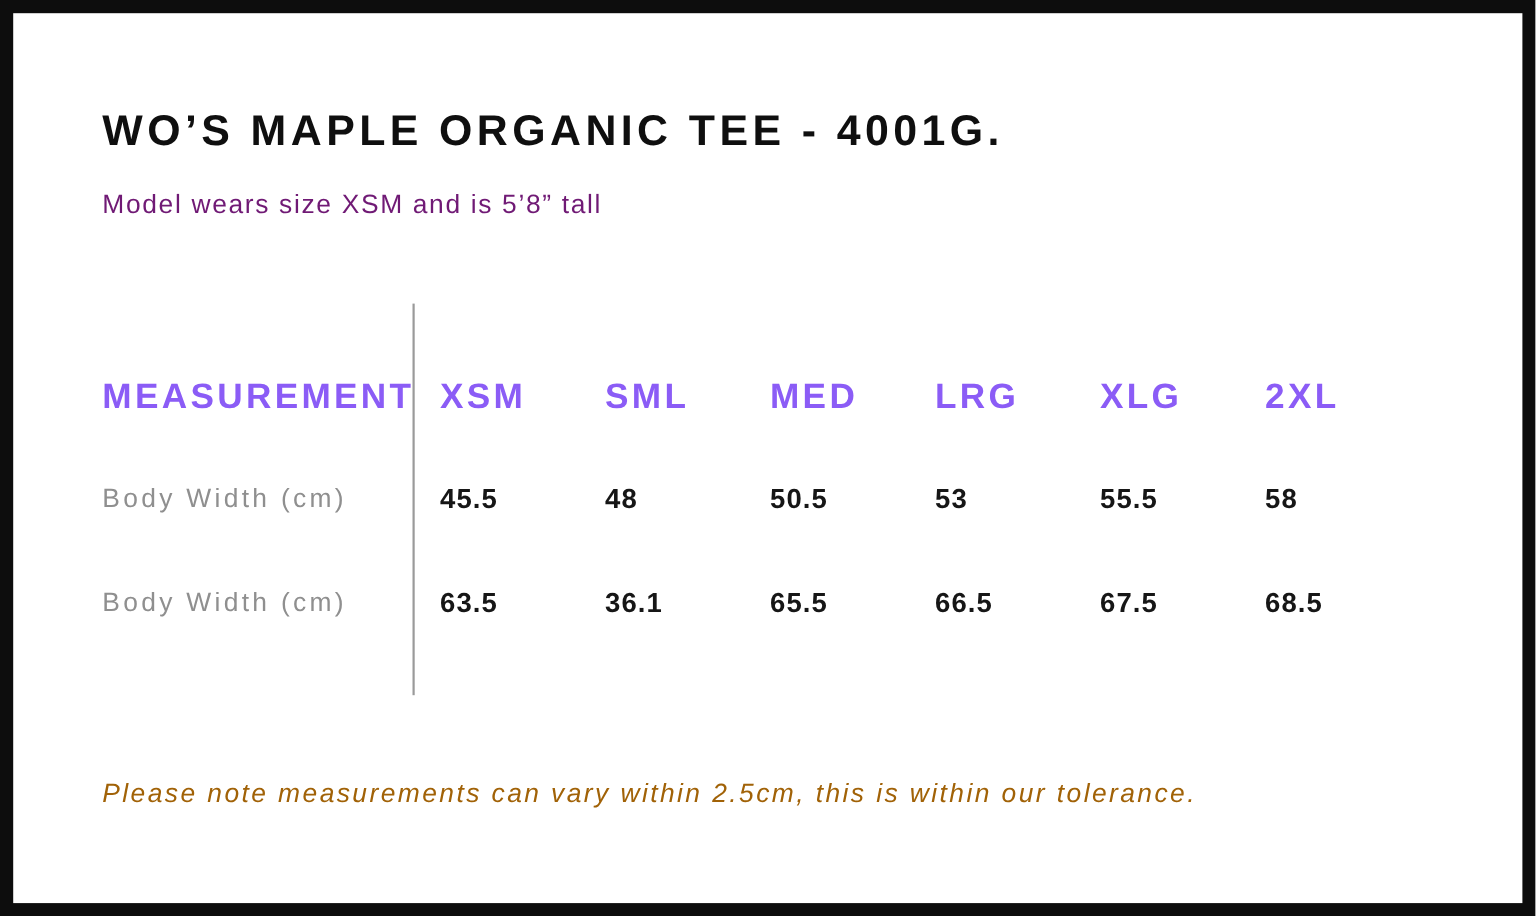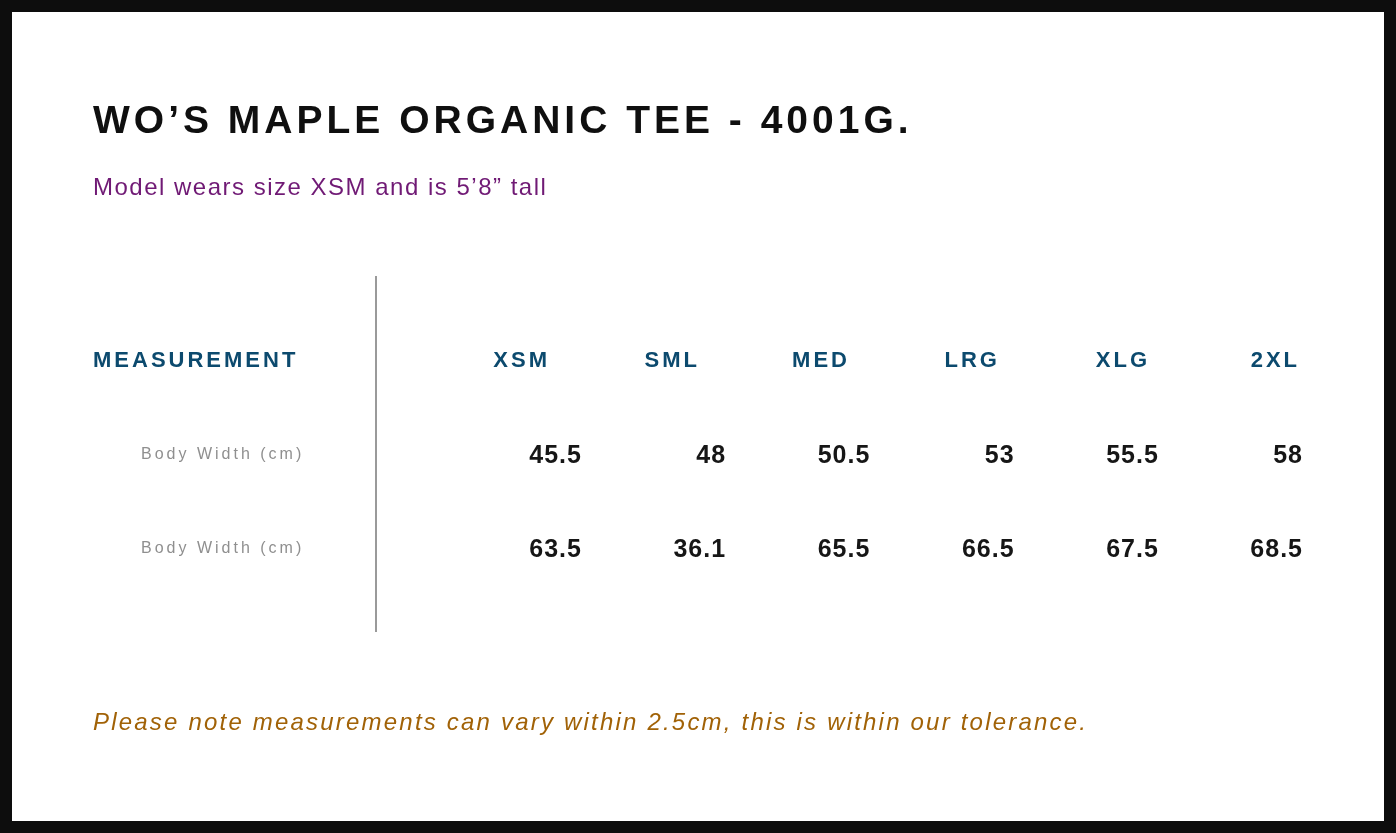--- a/index.html
+++ b/index.html
@@ -62,36 +62,35 @@
   .cell { line-height: 1.0; }
 
   .cell.label {
     width: 307px;  
     padding-right: 40px;
     text-align: left;
   }
 
   .cell.val {
     width: 150px;
-    text-align: right;
+    text-align: left;
   }
 
   .head-label {
-    font-size: 22px;
+    font-size: 32px;
     font-weight: 700;
     letter-spacing: 3px;
-    color: #0c4a6e;
+    color: #8b5cf6;
   }
 
   .row-label {
-    font-size: 16px;
+    font-size: 24px;
     font-weight: 400;
     letter-spacing: 3px;
     color: #8f8f8f;
-    margin-left: 48px;
   }
 
   .value-text {
     font-size: 25px;
     font-weight: 700;
     letter-spacing: 1px;
     color: #161616;
   }
 
   .footnote {

